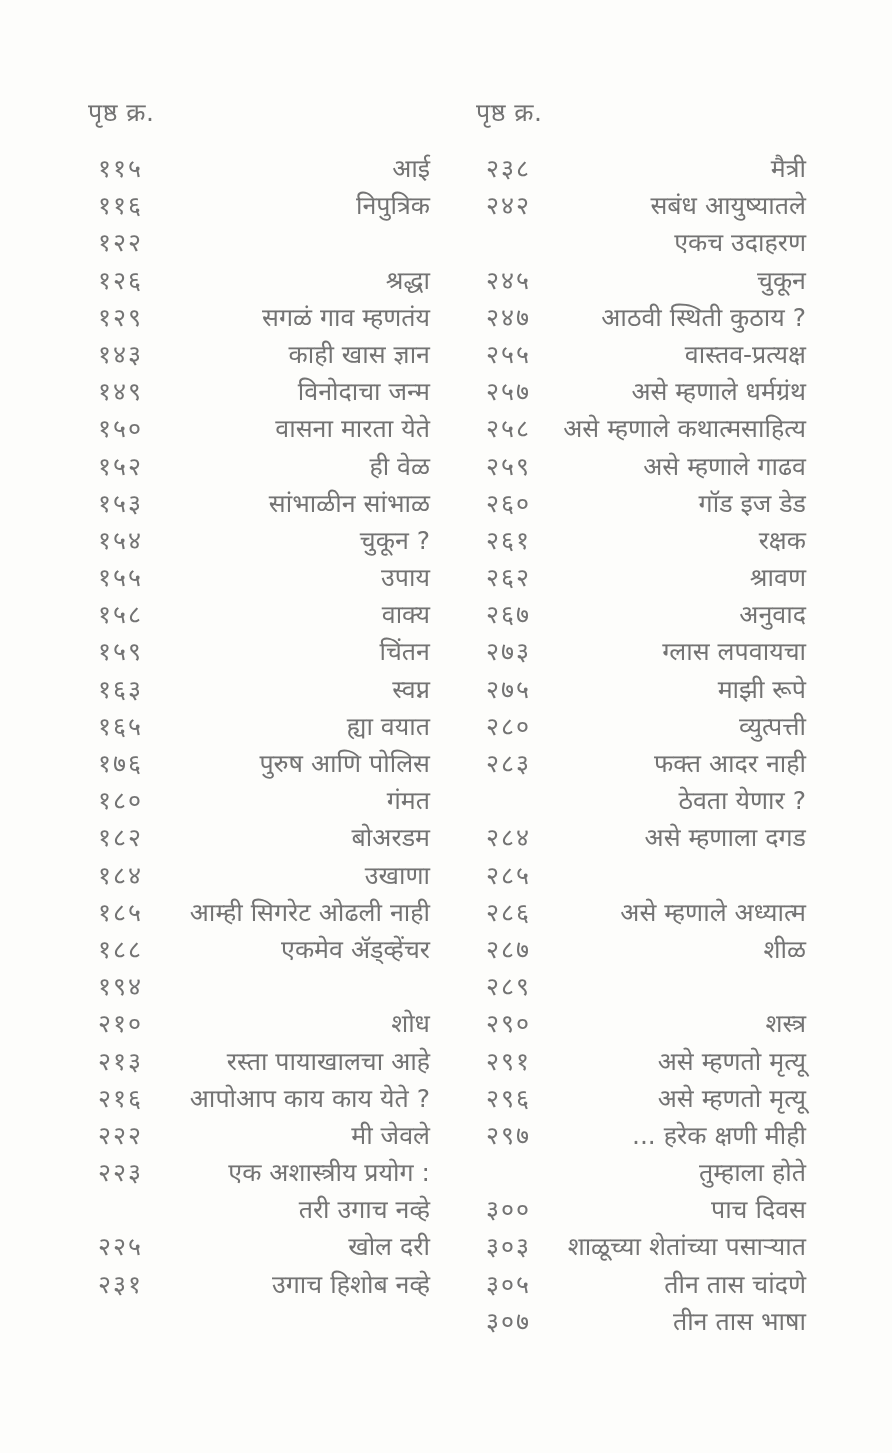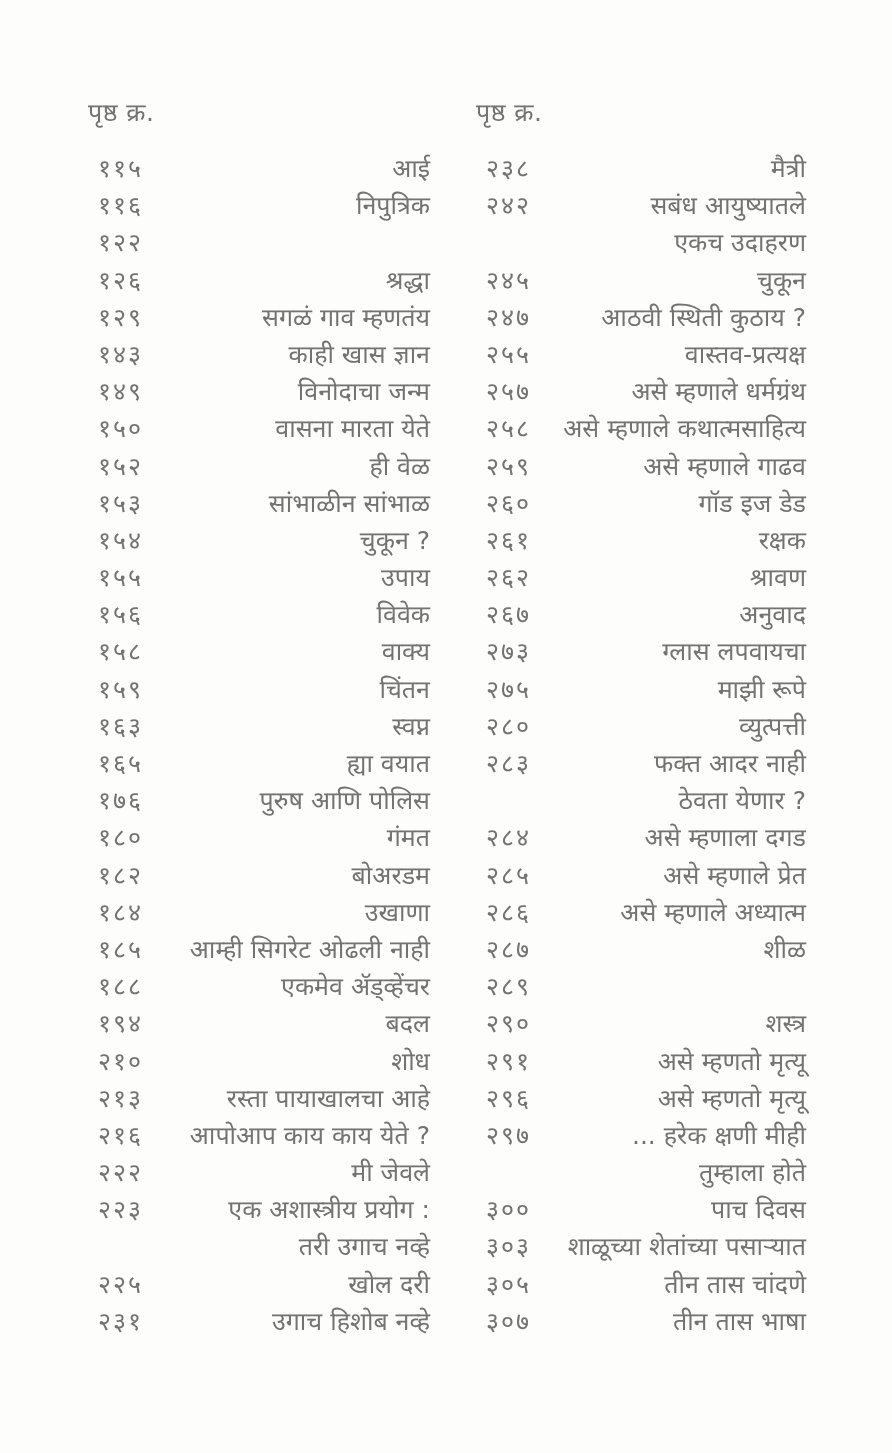--- a/index.html
+++ b/index.html
@@ -99,24 +99,20 @@
         </div>
         <div class="row">
           <span class="num">१५४</span>
           <span class="title">चुकून ?</span>
         </div>
         <div class="row">
           <span class="num">१५५</span>
           <span class="title">उपाय</span>
         </div>
         <div class="row">
-          <span class="num">१५६</span>
-          <span class="title">विवेक</span>
-        </div>
-        <div class="row">
           <span class="num">१५८</span>
           <span class="title">वाक्य</span>
         </div>
         <div class="row">
           <span class="num">१५९</span>
           <span class="title">चिंतन</span>
         </div>
         <div class="row">
           <span class="num">१६३</span>
           <span class="title">स्वप्न</span>
@@ -144,21 +140,20 @@
         <div class="row">
           <span class="num">१८५</span>
           <span class="title">आम्ही सिगरेट ओढली नाही</span>
         </div>
         <div class="row">
           <span class="num">१८८</span>
           <span class="title">एकमेव ॲड्व्हेंचर</span>
         </div>
         <div class="row">
           <span class="num">१९४</span>
-          <span class="title">बदल</span>
         </div>
         <div class="row">
           <span class="num">२१०</span>
           <span class="title">शोध</span>
         </div>
         <div class="row">
           <span class="num">२१३</span>
           <span class="title">रस्ता पायाखालचा आहे</span>
         </div>
         <div class="row">
@@ -262,21 +257,20 @@
         <div class="row">
           <span class="num"></span>
           <span class="title">ठेवता येणार ?</span>
         </div>
         <div class="row">
           <span class="num">२८४</span>
           <span class="title">असे म्हणाला दगड</span>
         </div>
         <div class="row">
           <span class="num">२८५</span>
-          <span class="title">असे म्हणाले प्रेत</span>
         </div>
         <div class="row">
           <span class="num">२८६</span>
           <span class="title">असे म्हणाले अध्यात्म</span>
         </div>
         <div class="row">
           <span class="num">२८७</span>
           <span class="title">शीळ</span>
         </div>
         <div class="row">

